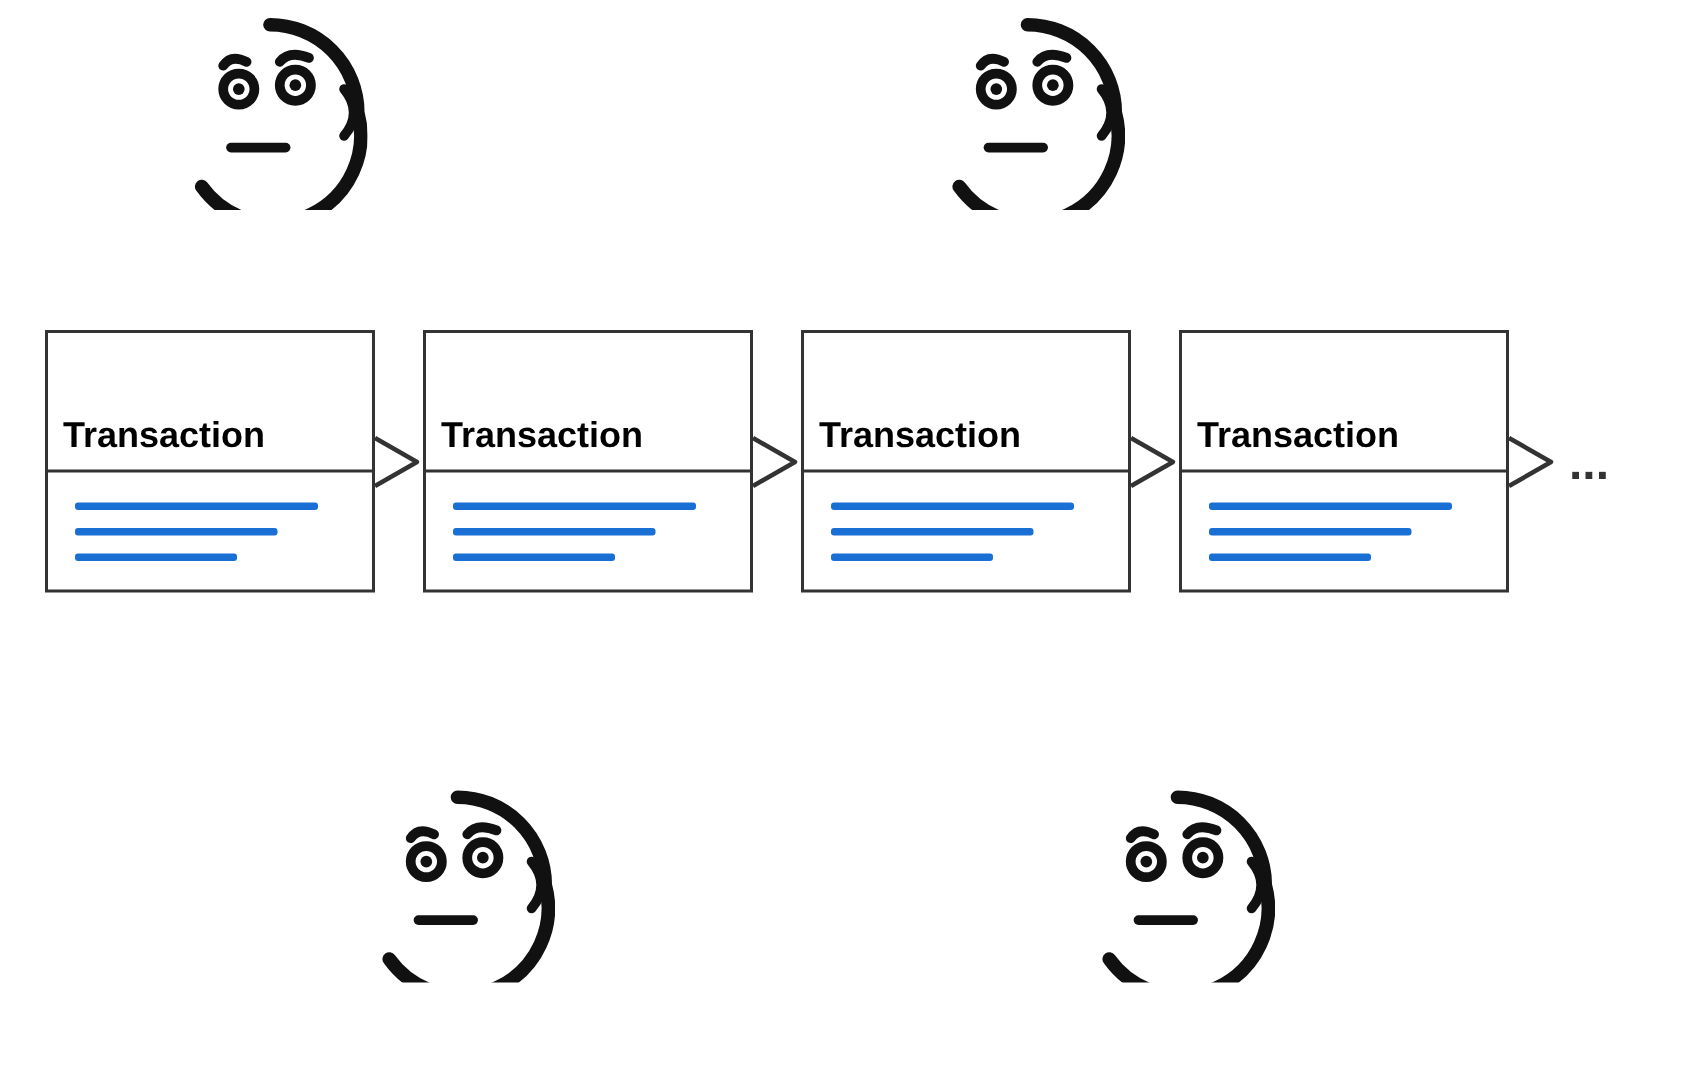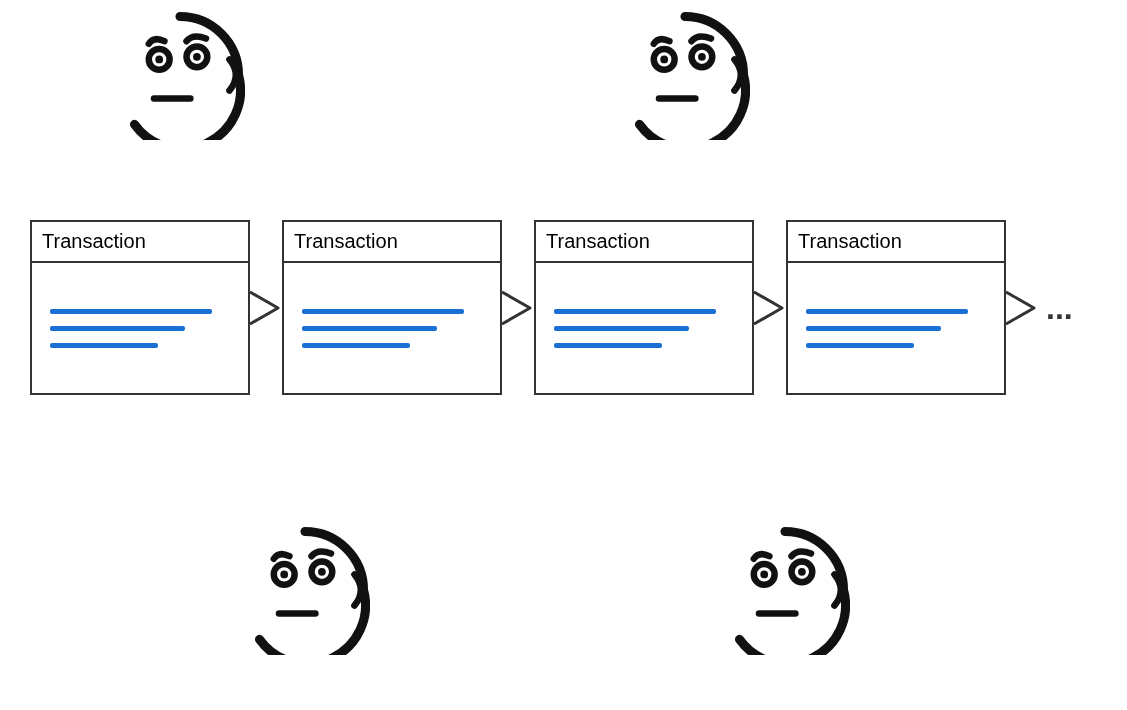--- a/index.html
+++ b/index.html
@@ -43,24 +43,25 @@
       width: 220px;
       height: 175px;
       border: 2px solid #333;
       display: flex;
       flex-direction: column;
       background: #fff;
     }
 
     .tx-header {
       padding: 8px 10px;
-      font-size: 20px;
-      font-weight: normal;
+      font-size: 24px;
+      font-weight: bold;
       border-bottom: 2px solid #333;
       color: #000;
+      margin-top: 47px;
     }
 
     .tx-body {
       flex: 1;
       display: flex;
       flex-direction: column;
       justify-content: center;
       gap: 12px;
       padding: 12px 18px;
     }

